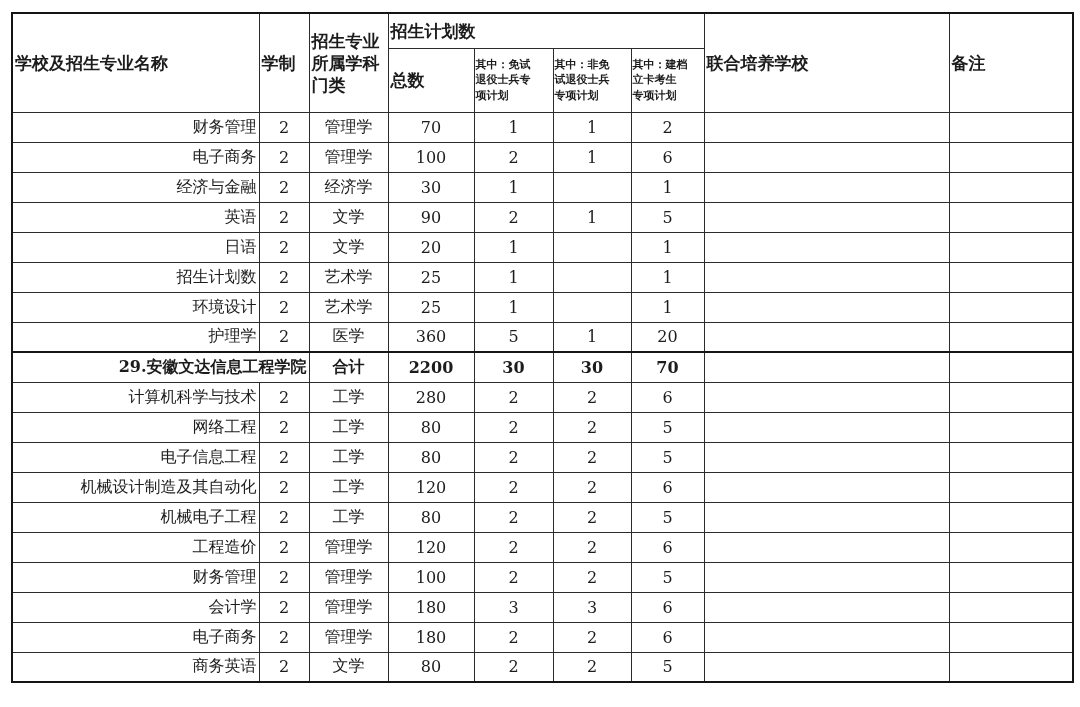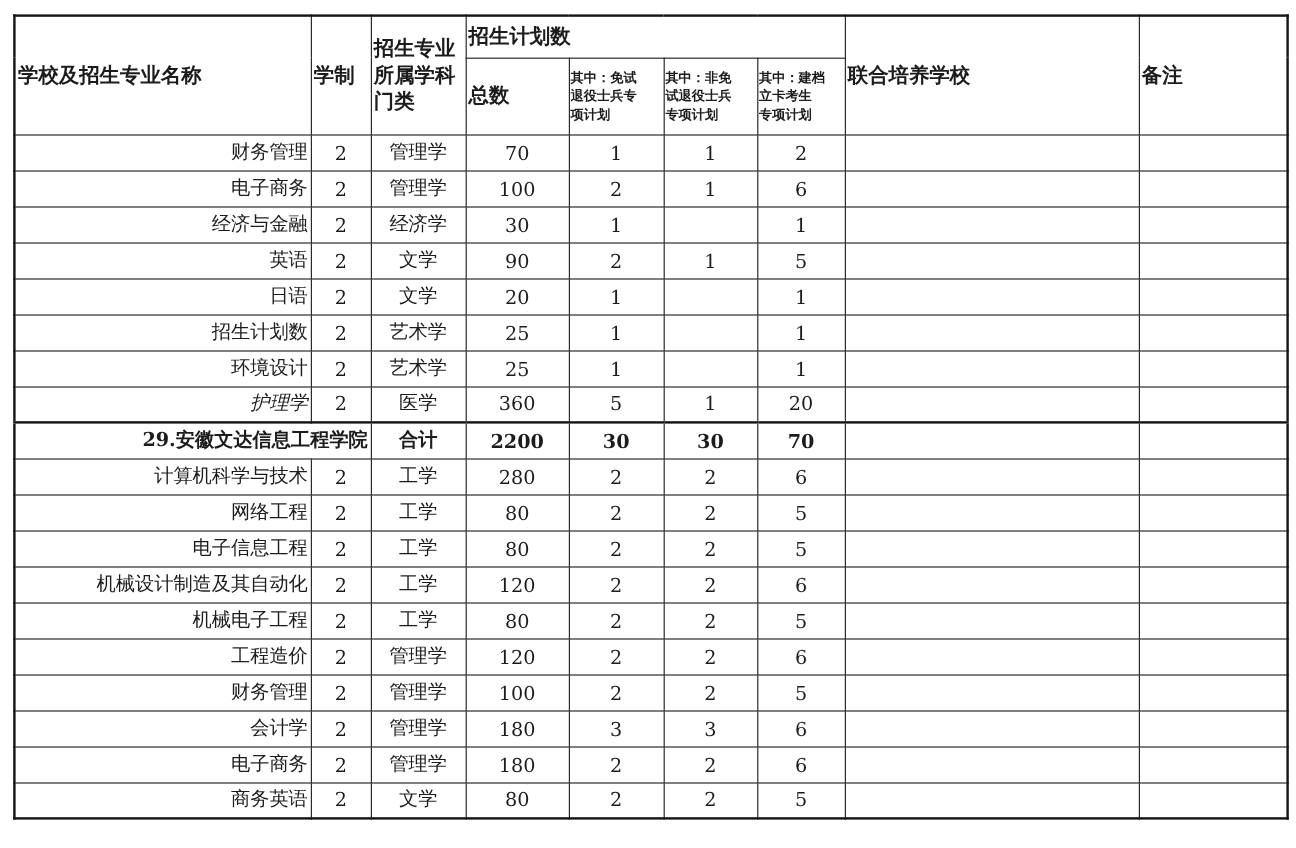--- a/index.html
+++ b/index.html
@@ -57,21 +57,20 @@
     text-align: center;
     vertical-align: middle;
     padding: 0 2px;
   }
   tbody td.name {
     text-align: right;
     padding-left: 24px;
   }
   tbody td.name.extra-indent {
     padding-left: 34px;
-    font-style: italic;
   }
   tr.summary td {
     font-weight: bold;
     border-top: 2px solid #141414;
     margin-top: 16px;
   }
   tr.summary td.name {
     padding-left: 3px;
   }
 </style>

